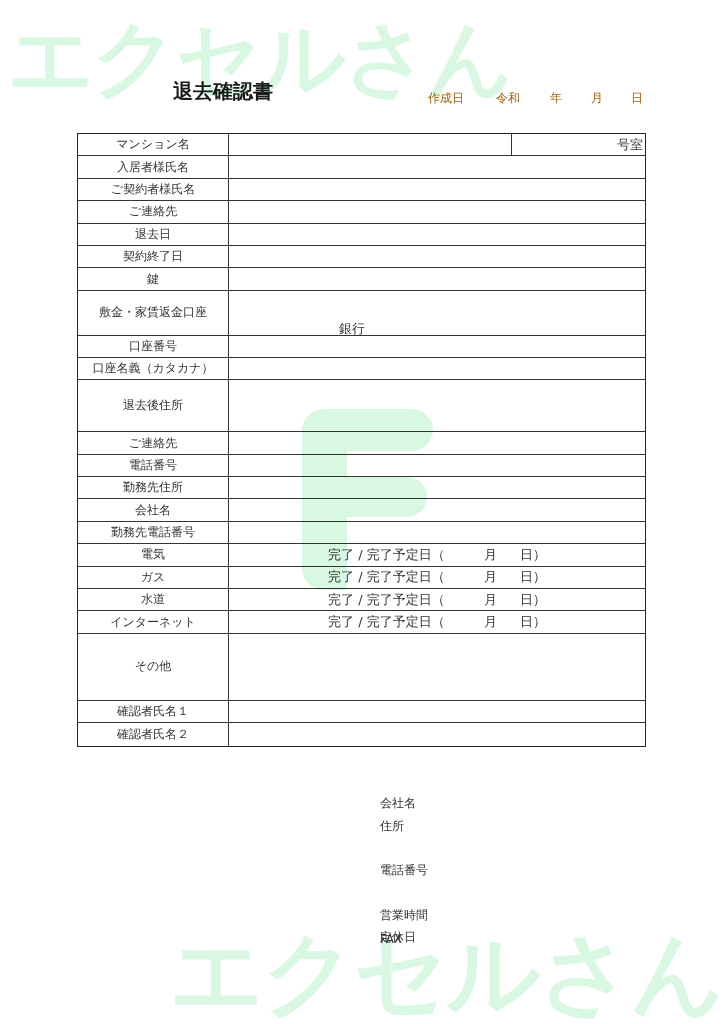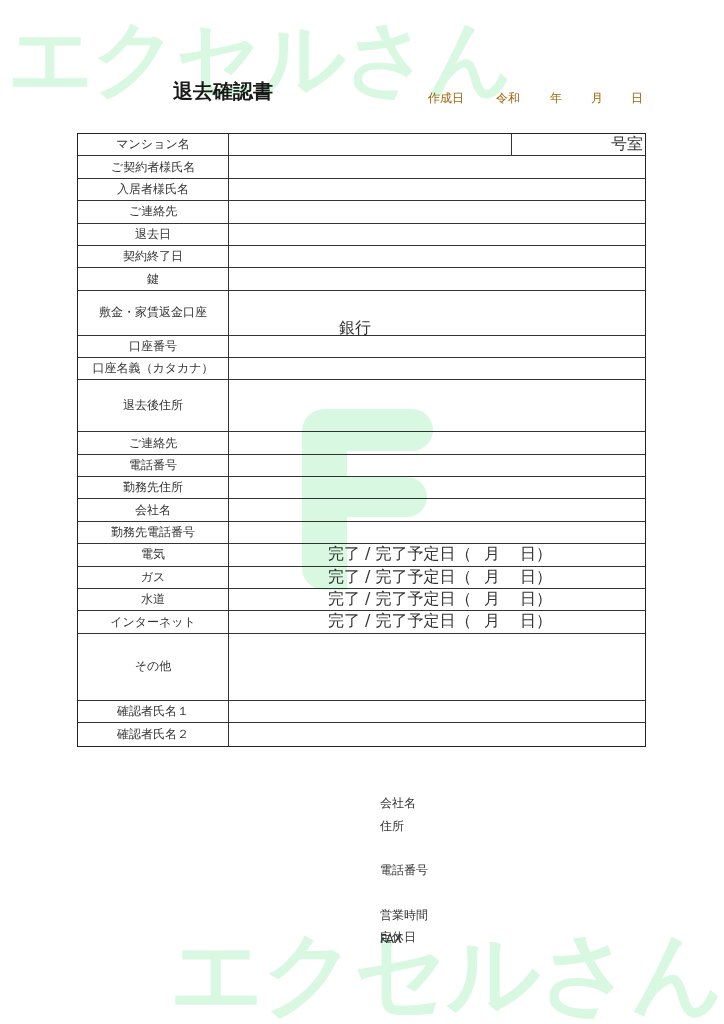--- a/index.html
+++ b/index.html
@@ -26,22 +26,22 @@
     display: flex; border-bottom: 1.5px solid #333; box-sizing: border-box;
     height: 22.4px;
   }
   .row:last-child { border-bottom: none; }
   .label {
     width: 151px; flex: 0 0 151px; border-right: 1.5px solid #333;
     box-sizing: border-box; display: flex; align-items: center; justify-content: center;
     font-size: 12px; color: #333; white-space: nowrap;
   }
   .value {
-    flex: 1; position: relative; box-sizing: border-box; font-size: 16px; color: #333;
-    display: flex; align-items: flex-start;
+    flex: 1; position: relative; box-sizing: border-box; font-size: 13px; color: #333;
+    display: flex; align-items: center;
   }
   .room-split { display: flex; width: 100%; height: 100%; }
   .room-left { width: 283px; border-right: 1.5px solid #333; box-sizing: border-box; }
   .room-right { flex: 1; display: flex; align-items: center; justify-content: flex-end; padding-right: 2px; }
   .bank-col { display: flex; flex-direction: column; width: 100%; height: 100%; }
   .bank-sub { flex: 1; display: flex; align-items: center; position: relative; }
   .bank-sub + .bank-sub { border-top: 1.5px solid #333; }
   .tall-2 { height: 44.8px; }
   .tall-address { height: 52px; }
   .tall-other { height: 67px; gap: 17px; }
@@ -88,26 +88,26 @@
       <div class="room-split">
         <div class="room-left"></div>
         <div class="room-right">
           <span>号室</span>
         </div>
       </div>
     </div>
   </div>
 
   <div class="row">
+    <div class="label">入居者様氏名</div>
+    <div class="value"></div>
+  </div>
+
+  <div class="row">
     <div class="label">ご契約者様氏名</div>
-    <div class="value"></div>
-  </div>
-
-  <div class="row">
-    <div class="label">入居者様氏名</div>
     <div class="value"></div>
   </div>
 
   <div class="row">
     <div class="label">ご連絡先</div>
     <div class="value"></div>
   </div>
 
   <div class="row">
     <div class="label">退去日</div>

